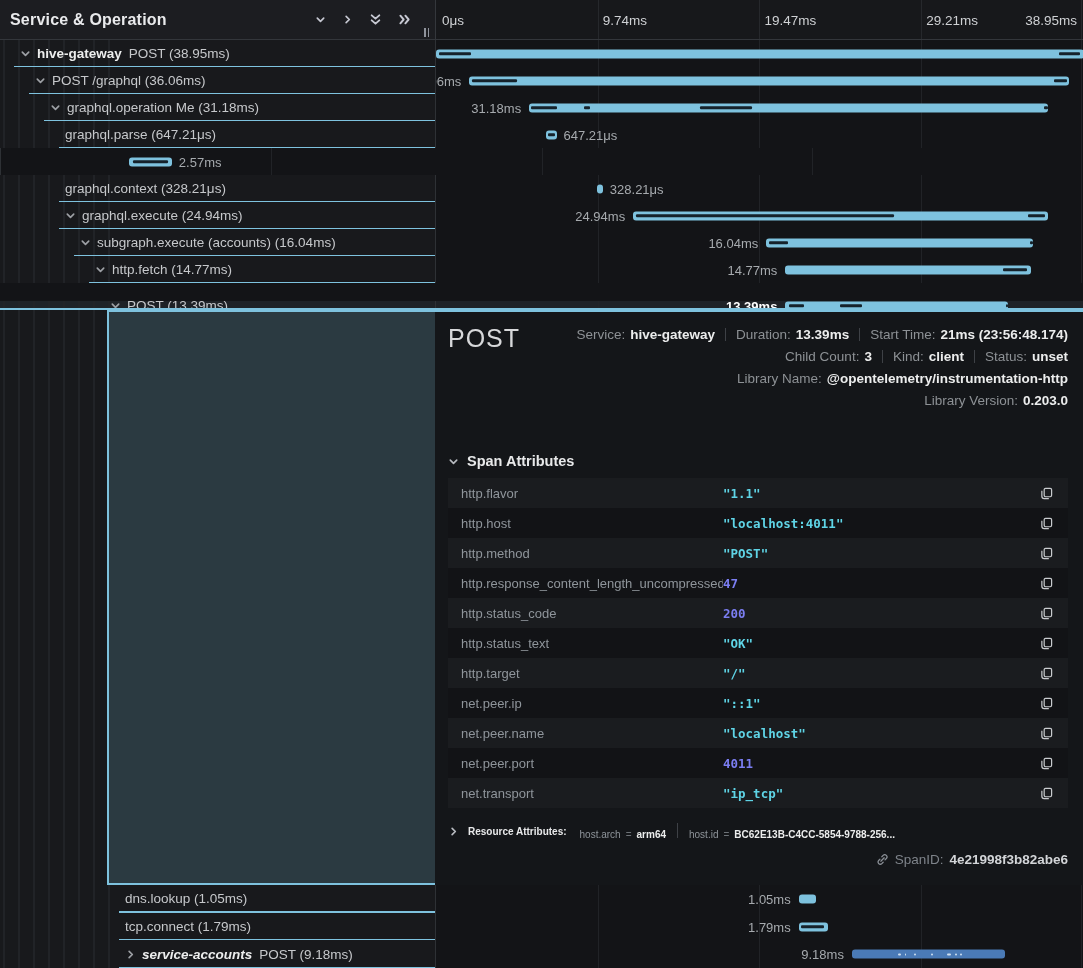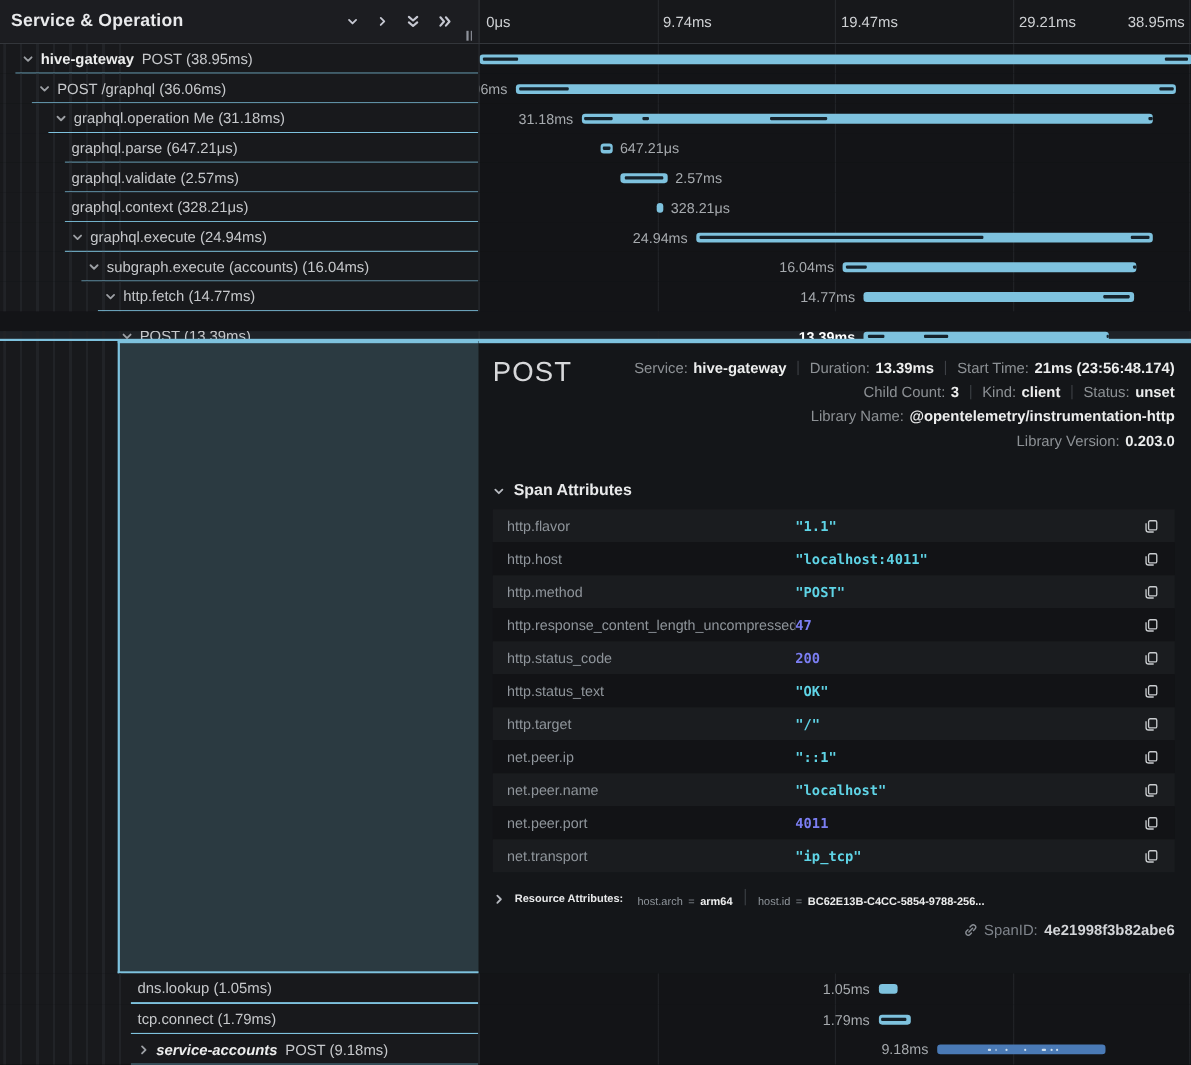--- a/index.html
+++ b/index.html
@@ -74,21 +74,21 @@
     flex:1;background:#141619;border-top:2px solid var(--accent);
     padding:12px 15px 0 13px;display:flex;flex-direction:column;overflow:hidden;
   }
   .dp-head{display:flex;align-items:flex-start;}
   .dp-title{font-size:25px;font-weight:500;color:#d7d8da;letter-spacing:1px;}
   .dp-meta{margin-left:auto;text-align:right;}
   .meta-line{line-height:22px;font-size:13.5px;white-space:nowrap;}
   .m-label{color:#8d9195;margin-right:5px;}
   .m-value{color:#eceded;font-weight:700;}
   .m-div{display:inline-block;width:1px;height:13px;background:#3e4146;margin:0 10px;vertical-align:-2px;}
-  .attr-head{margin-top:26px;display:flex;align-items:center;gap:8px;font-size:14.5px;font-weight:700;color:#e8e9ea;cursor:pointer;}
+  .attr-head{margin-top:41px;display:flex;align-items:center;gap:8px;font-size:14.5px;font-weight:700;color:#e8e9ea;cursor:pointer;}
   .attr-head .chev{margin:0;color:#b7bac0;}
   .attr-table{margin-top:9px;}
   .attr-row{display:flex;align-items:center;height:30px;padding:0 13px;font-size:13px;}
   .attr-row:nth-child(odd){background:#1a1c1f;}
   .attr-row:nth-child(even){background:#121316;}
   .a-key{flex:0 0 262px;color:#8f959b;overflow:hidden;}
   .a-val{font-family:"DejaVu Sans Mono","Liberation Mono",monospace;font-size:12.5px;font-weight:700;}
   .a-val.str{color:var(--str);}
   .a-val.num{color:var(--num);}
   .copy-btn{margin-left:auto;background:none;border:none;padding:2px;color:#c9cccf;display:flex;cursor:pointer;}
@@ -213,24 +213,20 @@
           <i class="row-line" style="left: 59px;"></i>
         </div>
         <div class="row-right">
           <div class="bar" style="left: 109.802px; width: 10.7674px;">
             <i class="btick" style="left: 16%; width: 68%;"></i>
           </div>
           <span class="wf-label" style="left: 127.57px;">647.21μs</span>
         </div>
       </div>
       <div class="trace-row">
-        <div class="row-left" style="padding-left: 65px;">
-          <span class="row-label">graphql.validate (2.57ms)</span>
-          <i class="row-line" style="left: 59px;"></i>
-        </div>
         <div class="row-right">
           <div class="bar" style="left: 128.103px; width: 42.7564px;">
             <i class="btick" style="left: 8%; width: 84%;"></i>
           </div>
           <span class="wf-label" style="left: 177.859px;">2.57ms</span>
         </div>
       </div>
       <div class="trace-row">
         <div class="row-left" style="padding-left: 65px;">
           <span class="row-label">graphql.context (328.21μs)</span>

